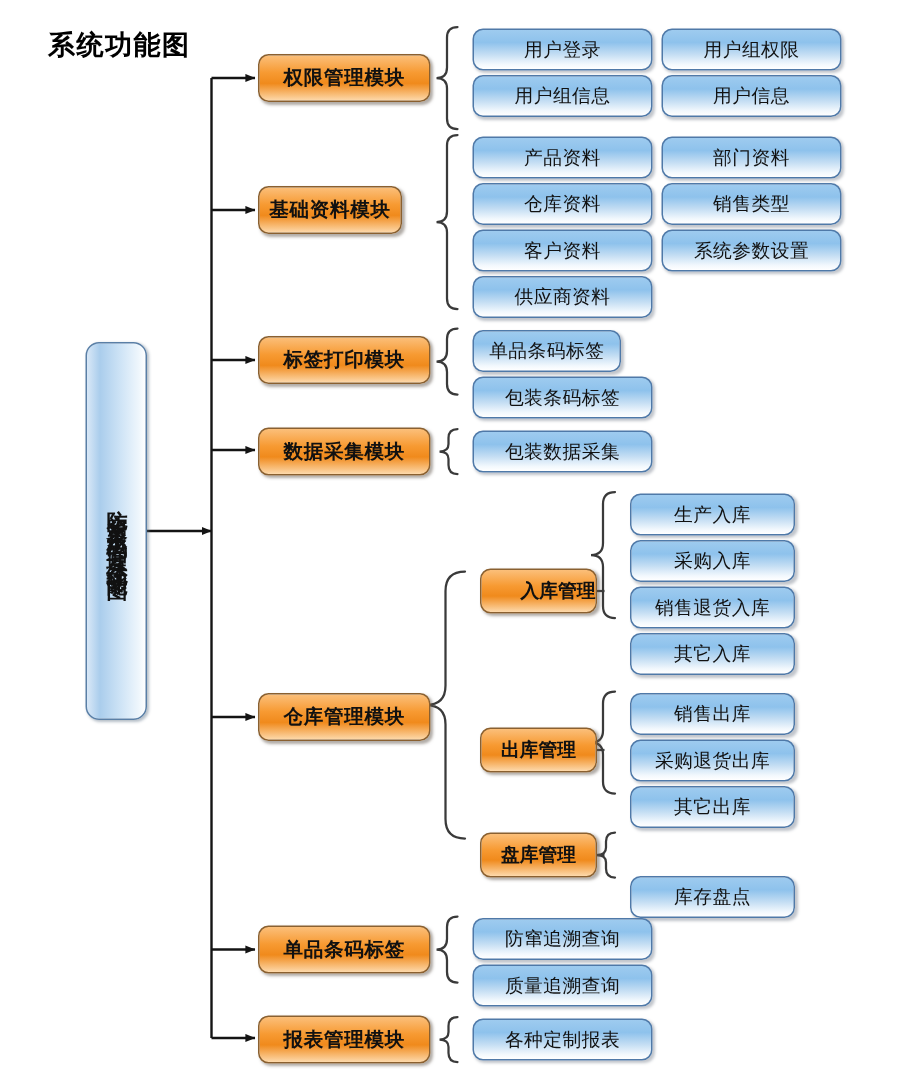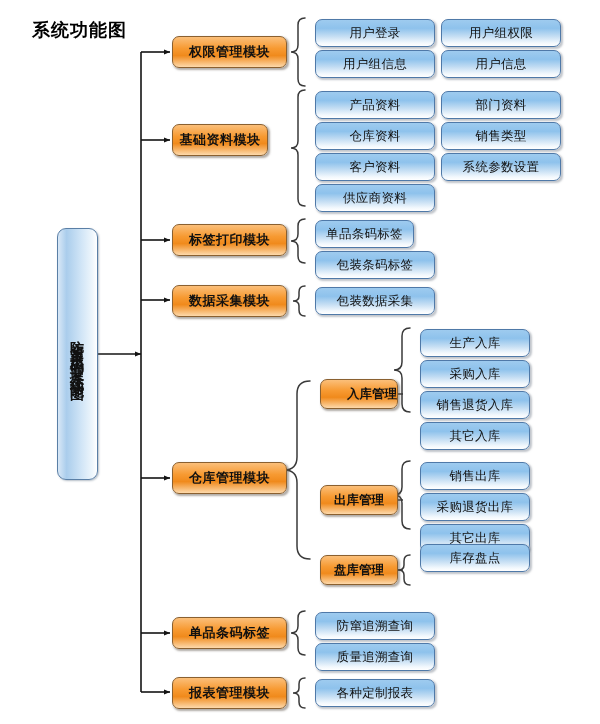--- a/index.html
+++ b/index.html
@@ -280,21 +280,21 @@
   <div class="leaf-node" style="left:420px; top:493px; width:110px; height:28px;">
     <span class="node-label">采购退货出库</span>
   </div>
   <div class="leaf-node" style="left:420px; top:524px; width:110px; height:28px;">
     <span class="node-label">其它出库</span>
   </div>
 
   <div class="submodule-node" style="left:320px; top:555px; width:78px; height:30px;">
     <span class="node-label">盘库管理</span>
   </div>
-  <div class="leaf-node" style="left:420px; top:544px; width:110px; height:28px;">
+  <div class="leaf-node" style="left:420px; top:584px; width:110px; height:28px;">
     <span class="node-label">库存盘点</span>
   </div>
 
   <div class="module-node" style="left:172px; top:617px; width:115px; height:32px;">
     <span class="node-label">单品条码标签</span>
   </div>
   <div class="leaf-node" style="left:315px; top:612px; width:120px; height:28px;">
     <span class="node-label">防窜追溯查询</span>
   </div>
   <div class="leaf-node" style="left:315px; top:643px; width:120px; height:28px;">

